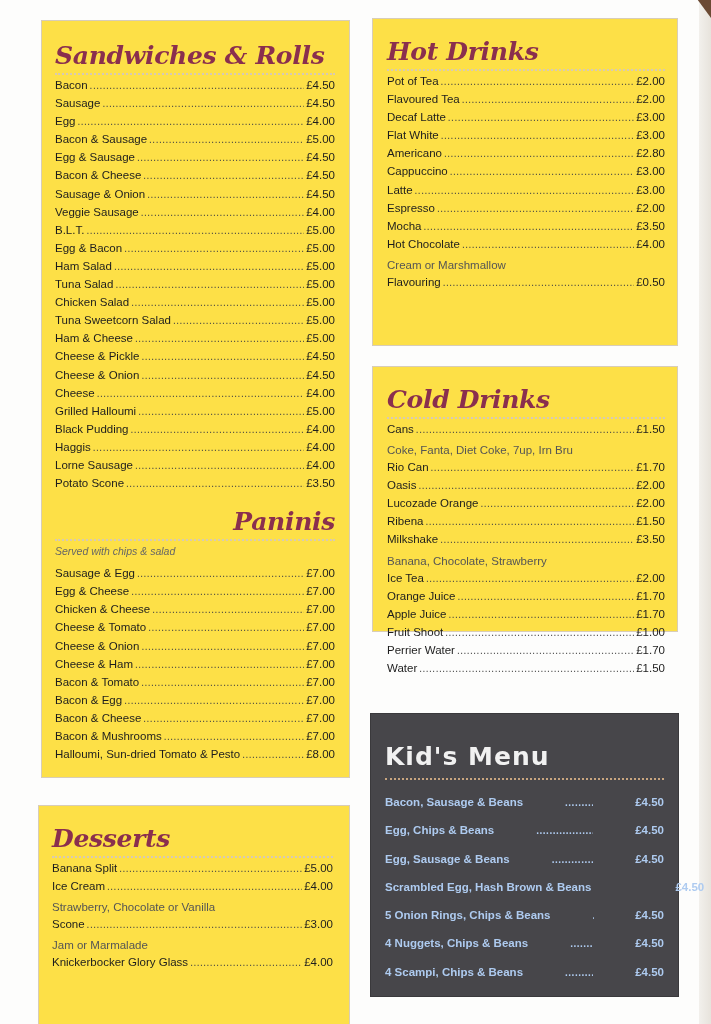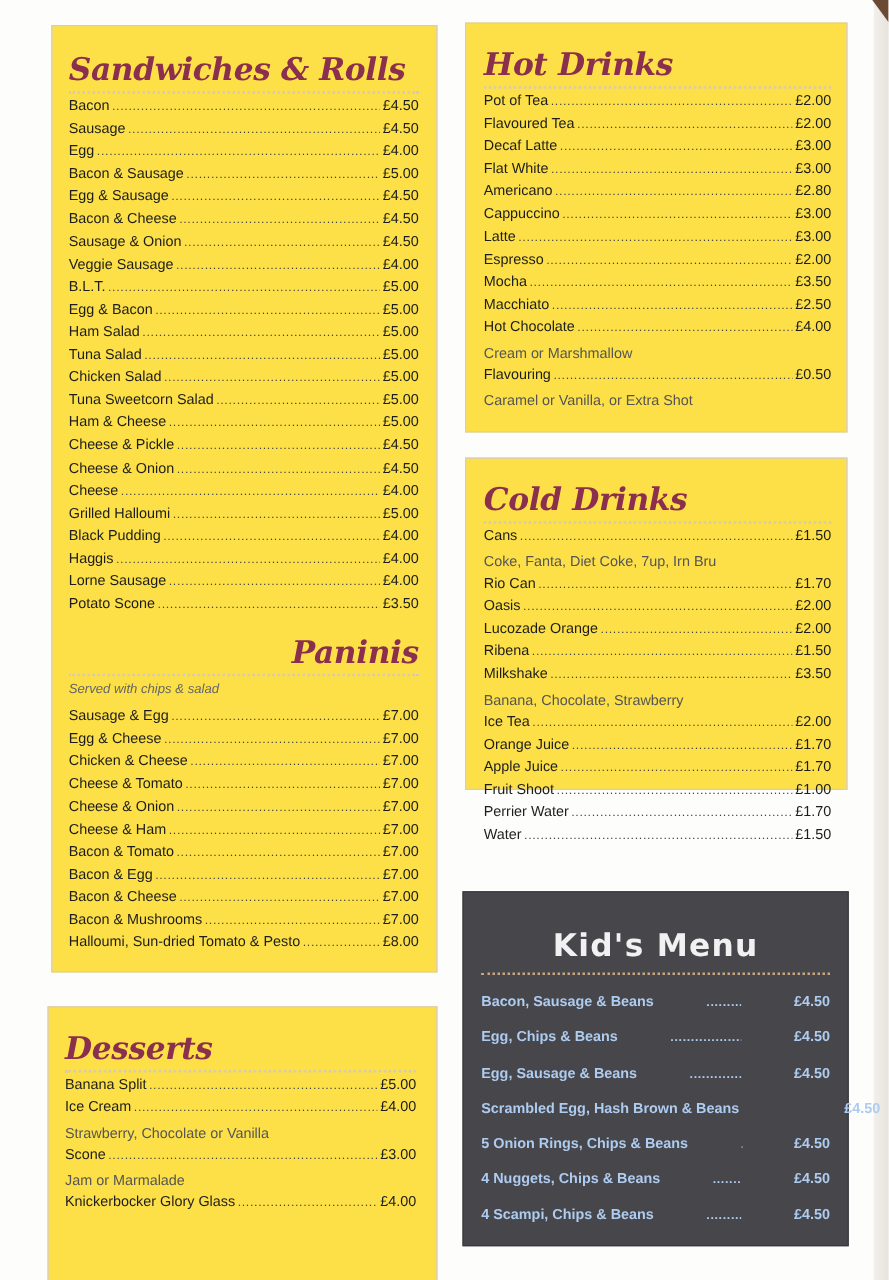--- a/index.html
+++ b/index.html
@@ -30,21 +30,21 @@
     font-style: italic;
     color: #8a2f4e;
     font-size: 25px;
     line-height: 30px;
     margin: 0; padding: 0;
     letter-spacing: -0.3px;
   }
   .dark .title {
     font-family: "DejaVu Sans", sans-serif;
     font-style: normal; color: #f1f1f1;
-    font-size: 25px; letter-spacing: 1px; font-weight: bold; text-align: center;
+    font-size: 25px; letter-spacing: 1px; font-weight: bold;
   }
   .rule {
     border: none; border-top: 2px dotted #d6c9b5;
     margin: 2px 0 4px 0; height: 0;
   }
   .dark .rule { border-top-color: #c9a680; }
   .subtitle {
     font-style: italic; color: #666; font-size: 10.5px; margin: 2px 0 10px 0;
   }
   .row {
@@ -326,36 +326,30 @@
         <span class="name">Espresso</span>
         <span class="dots"></span>
         <span class="price">£2.00</span>
       </div>
       <div class="row">
         <span class="name">Mocha</span>
         <span class="dots"></span>
         <span class="price">£3.50</span>
       </div>
       <div class="row">
-        <span class="name">Macchiato</span>
-        <span class="dots"></span>
-        <span class="price">£2.50</span>
-      </div>
-      <div class="row">
         <span class="name">Hot Chocolate</span>
         <span class="dots"></span>
         <span class="price">£4.00</span>
       </div>
       <div class="note">Cream or Marshmallow</div>
       <div class="row">
         <span class="name">Flavouring</span>
         <span class="dots"></span>
         <span class="price">£0.50</span>
       </div>
-      <div class="note">Caramel or Vanilla, or Extra Shot</div>
     </div>
 </div>
 
 <div class="panel" style="left:372px; top:366px; width:306px; height:266px; padding:18px 12px 0 14px;">
   <h2 class="title">Cold Drinks</h2>
   <hr class="rule">
   <div id="list-cold_drinks">
       <div class="row">
         <span class="name">Cans</span>
         <span class="dots"></span>

